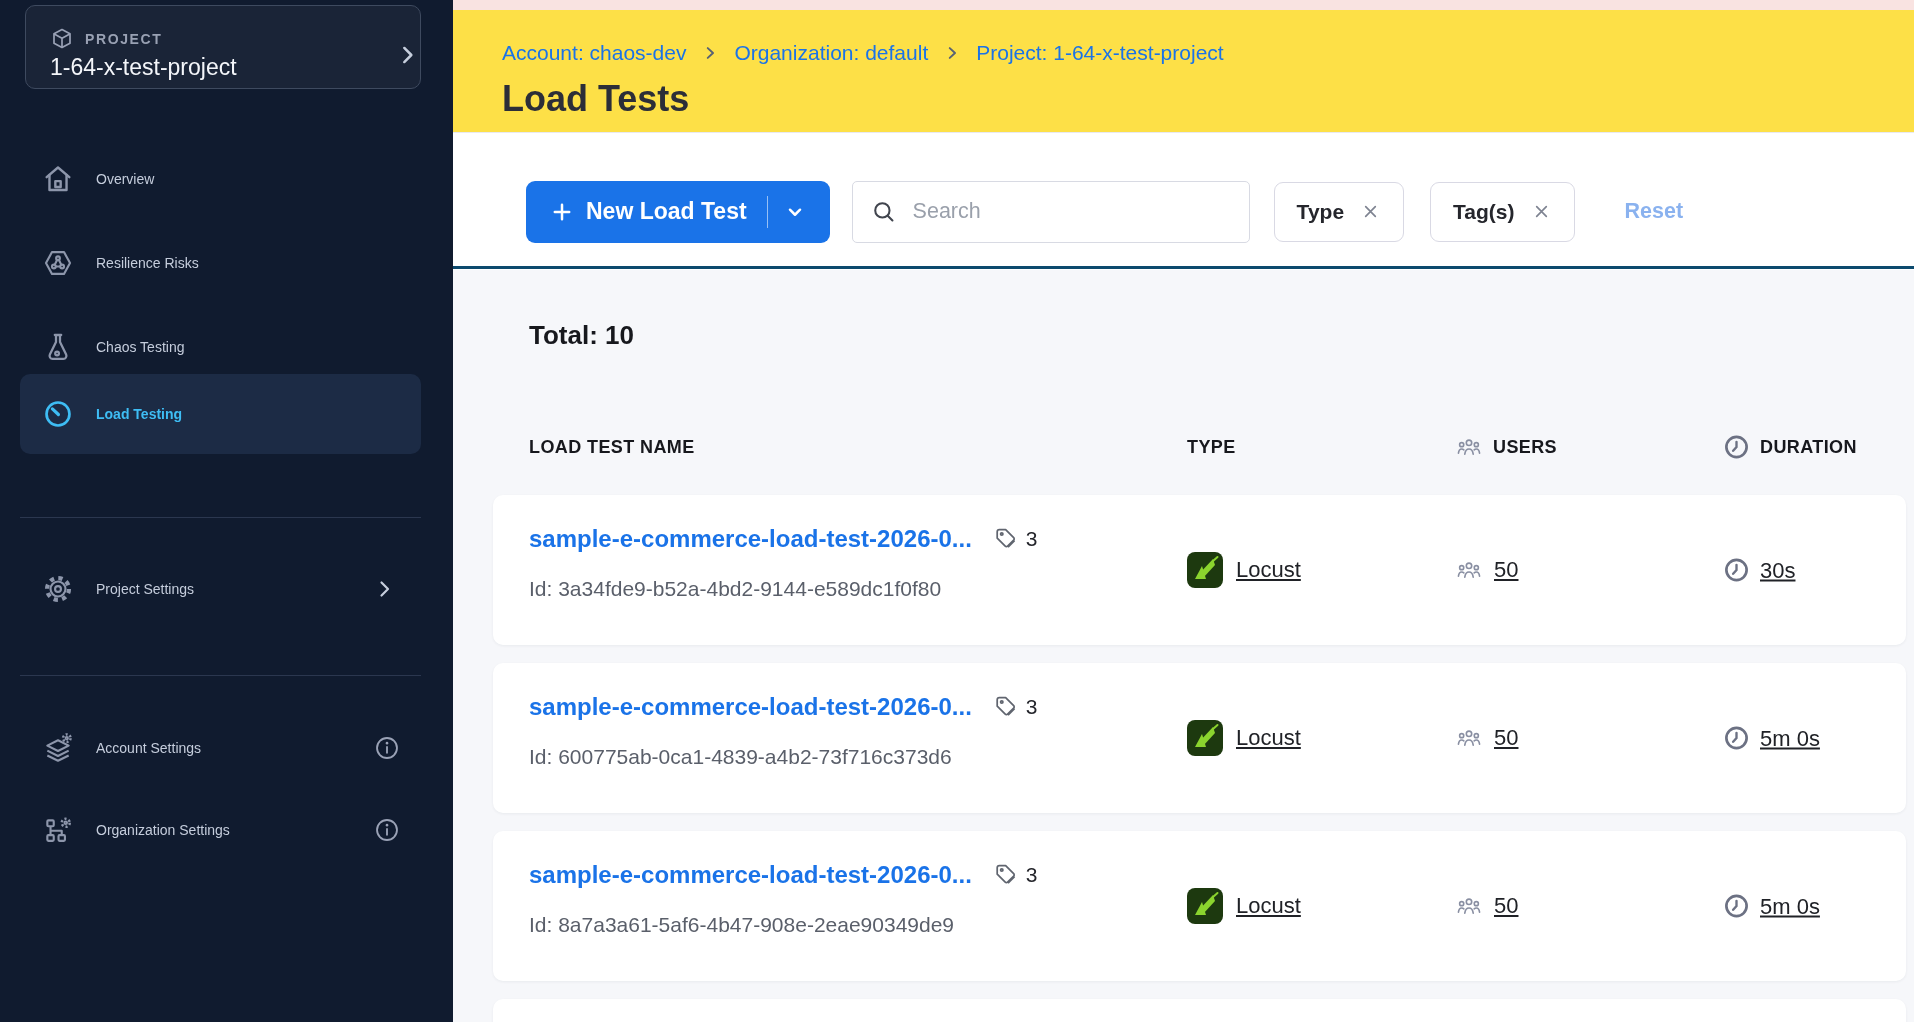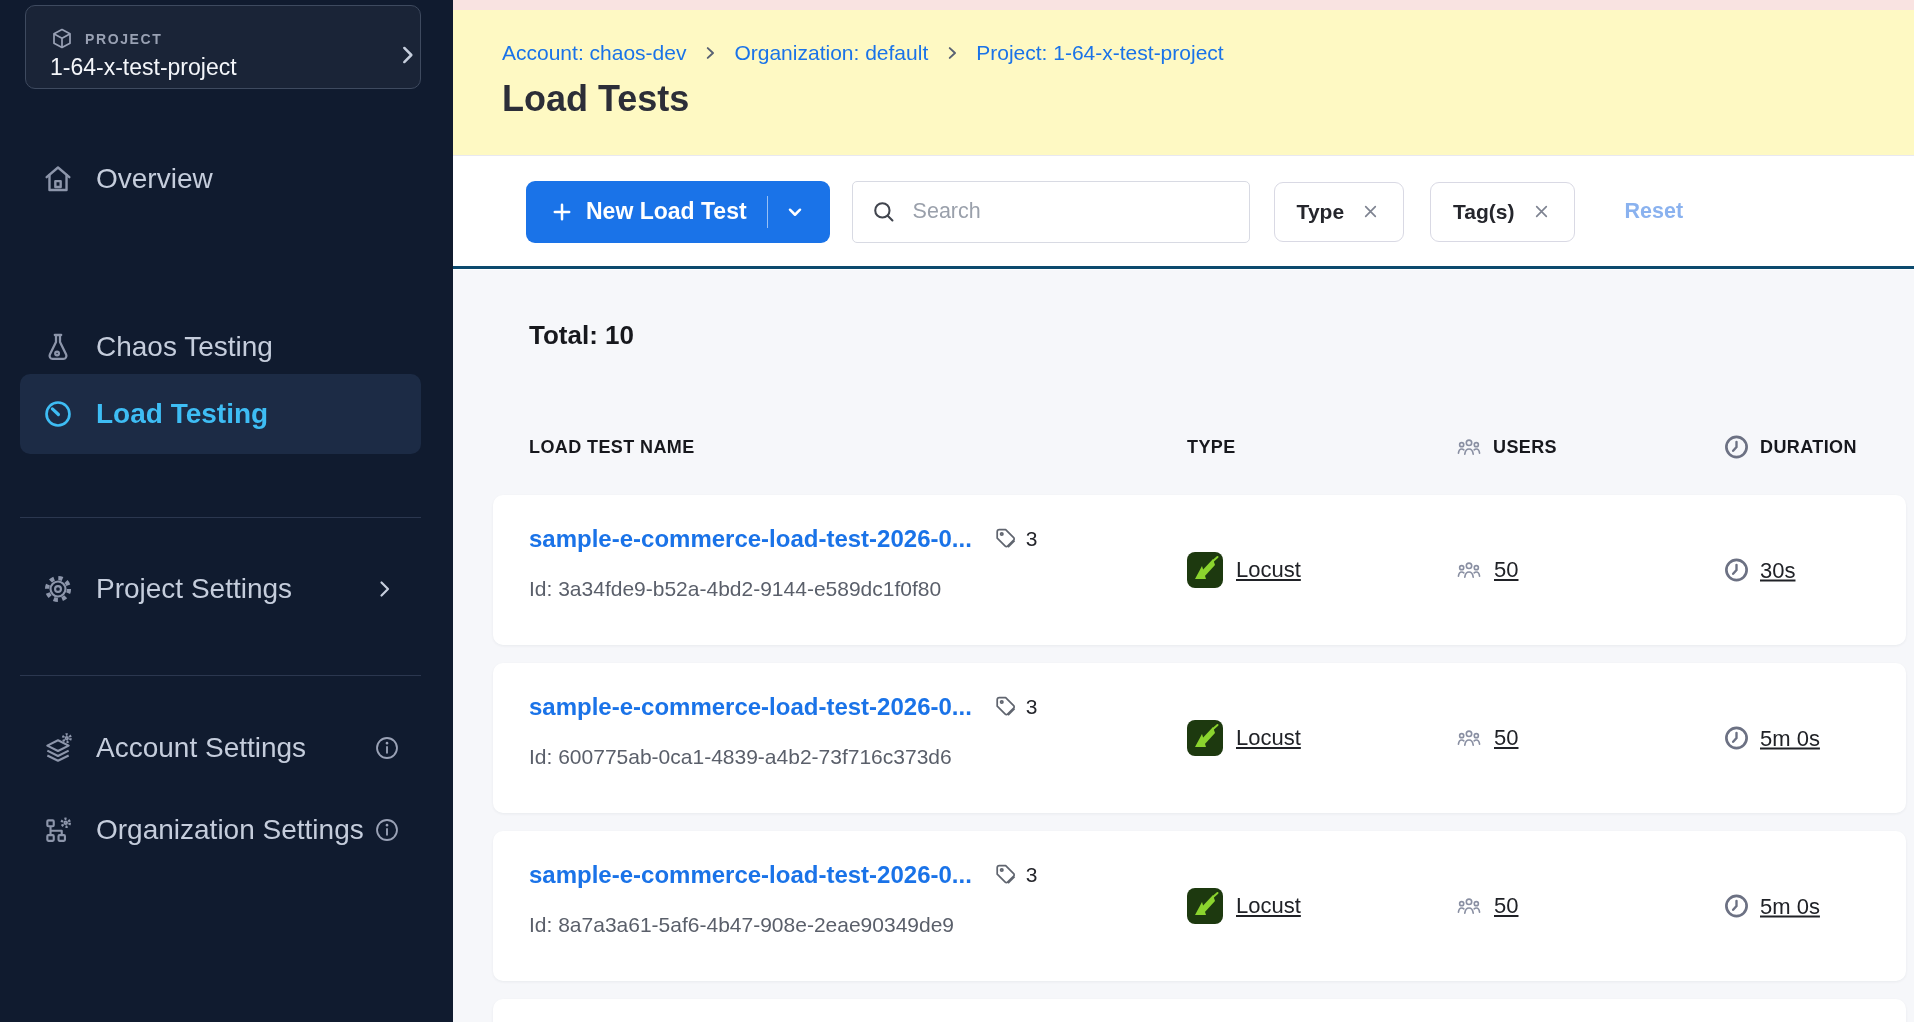--- a/index.html
+++ b/index.html
@@ -11,32 +11,32 @@
   .project-card{position:absolute;left:25px;top:5px;width:396px;height:84px;background:#1a2437;
     border:1.5px solid #3e4a5f;border-radius:10px;cursor:pointer;}
   .project-card .pc-top{position:absolute;left:24px;top:21px;display:flex;align-items:center;gap:11px;}
   .pc-label{font-size:14px;font-weight:700;letter-spacing:1.6px;color:#99a1b3;}
   .pc-name{position:absolute;left:24px;top:48px;font-size:23px;color:#f4f6fa;}
   .pc-chevron{position:absolute;left:368px;top:36px;}
 
   .nav-item{position:absolute;left:0;width:453px;height:60px;cursor:pointer;}
   .nav-item .nicon{position:absolute;left:42px;top:50%;transform:translateY(-50%);display:flex;}
   .nav-item .nlabel{position:absolute;left:96px;top:50%;transform:translateY(-50%);
-    font-size:28px;color:#c5cddc;white-space:nowrap;}
+    font-size:14px;color:#c5cddc;white-space:nowrap;}
   .nav-item.active{left:20px;width:401px;height:80px;background:#1c2b45;border-radius:10px;}
   .nav-item.active .nicon{left:22px;}
   .nav-item.active .nlabel{left:76px;color:#3ebdf4;font-weight:700;}
   .side-divider{position:absolute;left:20px;width:401px;height:1px;background:#2b374f;}
   .nav-chevron{position:absolute;left:372px;top:50%;transform:translateY(-50%);display:flex;}
   .nav-info{position:absolute;left:374px;top:50%;transform:translateY(-50%);display:flex;cursor:pointer;}
 
   
   .main{position:absolute;left:453px;top:0;right:0;height:1022px;background:#fff;}
   .notice-bar{position:absolute;left:0;top:0;right:0;height:10px;background:#f9e3e1;}
-  .head-section{position:absolute;left:0;top:10px;right:0;height:146px;background:#fef9c3;border-bottom:1px solid #e9e9f0;padding-left:44px;}
+  .head-section{position:absolute;left:0;top:10px;right:0;height:123px;background:#fde047;border-bottom:1px solid #e9e9f0;padding-left:44px;}
   .breadcrumb{position:absolute;left:49px;top:31px;display:flex;align-items:center;gap:15px;}
   .crumb{font-size:21px;color:#1a73e8;text-decoration:none;cursor:pointer;white-space:nowrap;}
   .page-title{position:absolute;left:49px;top:68px;font-size:36px;font-weight:700;color:#2c2e38;}
 
   .toolbar{position:absolute;left:0;top:157px;right:0;height:112px;background:#fff;
     border-bottom:3px solid #0c4a6e;display:flex;align-items:center;padding-left:73px;}
   .btn-new{height:62px;background:#1a73e8;border:none;border-radius:9px;display:flex;align-items:center;
     padding:0 20px 0 24px;cursor:pointer;color:#fff;}
   .btn-new .blabel{font-size:23px;font-weight:700;margin-left:12px;white-space:nowrap;}
   .btn-sep{width:1px;height:32px;background:rgba(255,255,255,.55);margin:0 6px 0 20px;}
@@ -107,20 +107,32 @@
       <span class="nicon">
         <svg width="32" height="32" viewBox="0 0 24 24" fill="none" stroke="#8d96ab" stroke-width="1.8" stroke-linecap="round" stroke-linejoin="round">
           <path d="M3.5 10.6L12 3.4l8.5 7.2"></path>
             <path d="M5.6 9v11.2h12.8V9"></path>
             <rect x="10" y="13.6" width="4" height="4.4"></rect>
         </svg>
       </span>
       <span class="nlabel">Overview</span>
     </div>
 
+    <div class="nav-item" style="top:233px;">
+      <span class="nicon">
+        <svg width="32" height="32" viewBox="0 0 24 24" fill="none" stroke="#8d96ab" stroke-width="1.6" stroke-linejoin="round">
+          <path d="M7.5 3.8h9l4.5 8.2-4.5 8.2h-9L3 12z"></path>
+          <circle cx="12" cy="8.4" r="1.4"></circle>
+            <circle cx="8.9" cy="14.6" r="1.4"></circle>
+            <circle cx="15.1" cy="14.6" r="1.4"></circle>
+          <path d="M11.4 9.6l-1.9 3.8M12.6 9.6l1.9 3.8M10.3 14.6h3.4"></path>
+        </svg>
+      </span>
+      <span class="nlabel">Resilience Risks</span>
+    </div>
 
     <div class="nav-item" style="top:317px;">
       <span class="nicon">
         <svg width="32" height="32" viewBox="0 0 24 24" fill="none" stroke="#8d96ab" stroke-width="1.7" stroke-linecap="round" stroke-linejoin="round">
           <path d="M9.6 3h4.8"></path>
           <path d="M10.5 3.2v5L5.9 17.7c-.7 1.5.4 3.2 2 3.2h8.2c1.6 0 2.7-1.7 2-3.2L13.5 8.2v-5"></path>
           <circle cx="11.3" cy="16.8" r="1.4"></circle>
         </svg>
       </span>
       <span class="nlabel">Chaos Testing</span>

